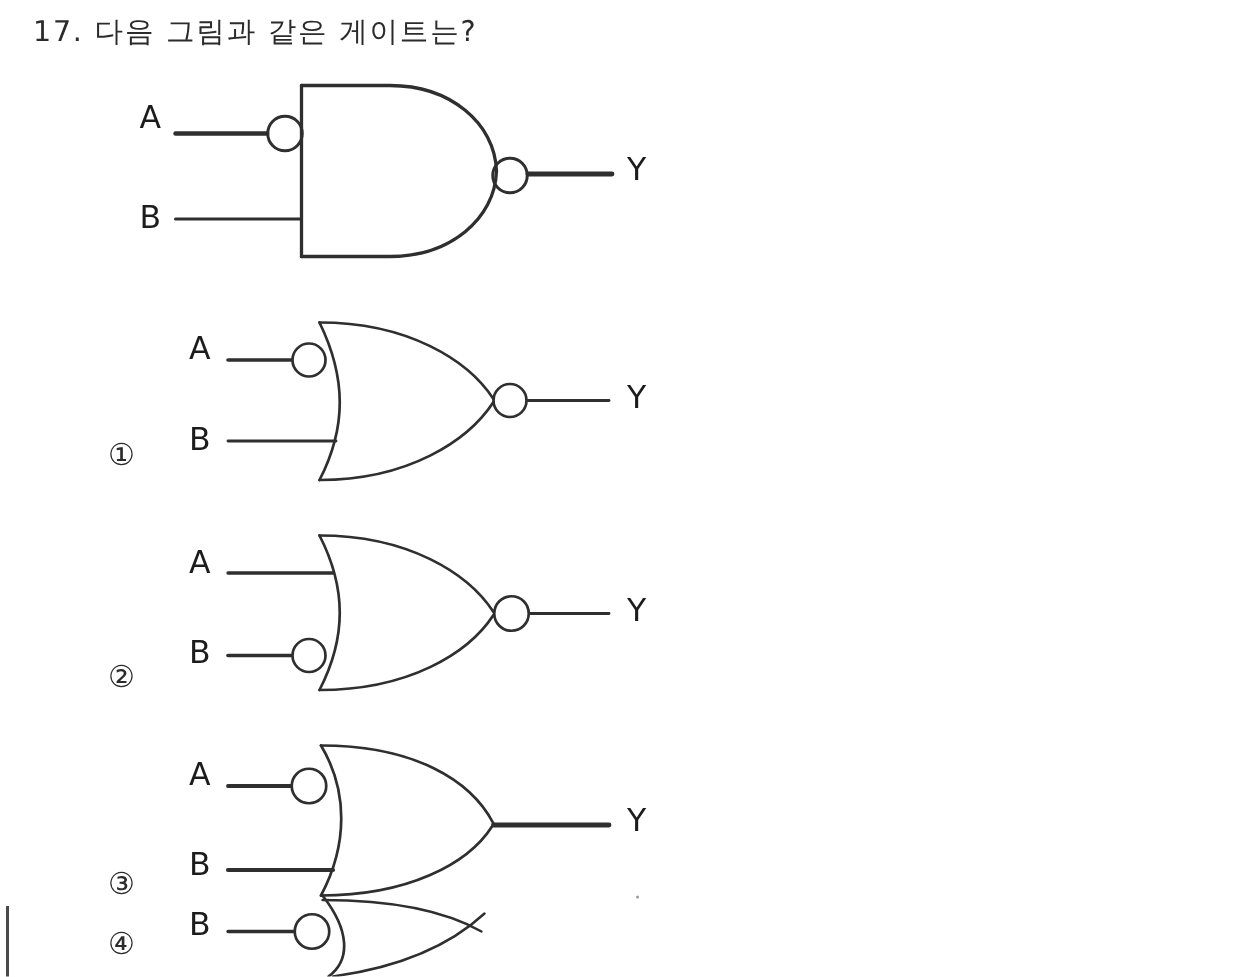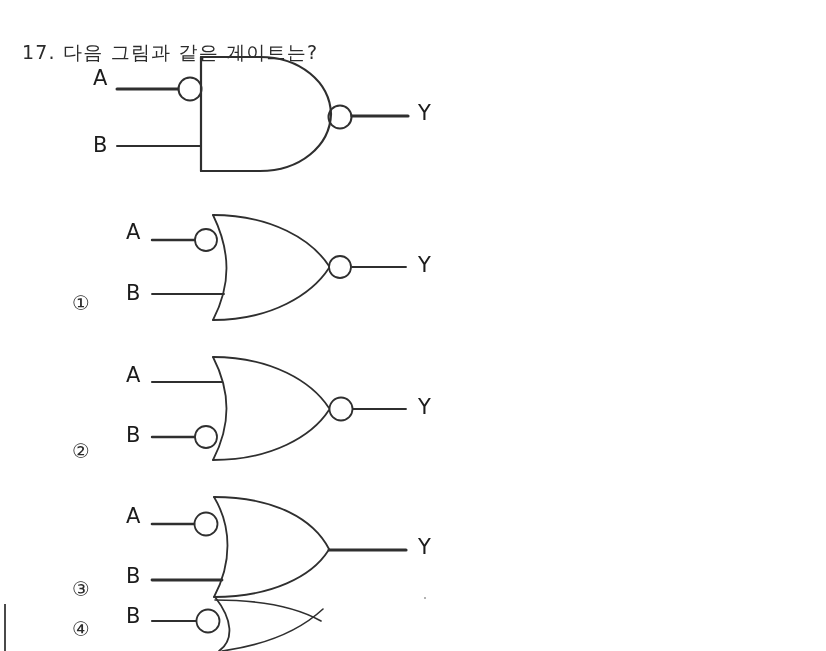--- a/index.html
+++ b/index.html
@@ -23,21 +23,20 @@
   }
   .question-text {
     position: absolute;
     left: 22px;
     top: 8px;
     font-size: 19px;
     letter-spacing: 1.2px;
     color: #2b2b2b;
     white-space: nowrap;
     font-family: "DejaVu Sans", sans-serif;
-    margin-top: 32px;
   }
   .opt-num {
     position: absolute;
     font-size: 20px;
     color: #2b2b2b;
     font-family: "DejaVu Sans", sans-serif;
     line-height: 1;
   }
   .sig-label {
     position: absolute;

